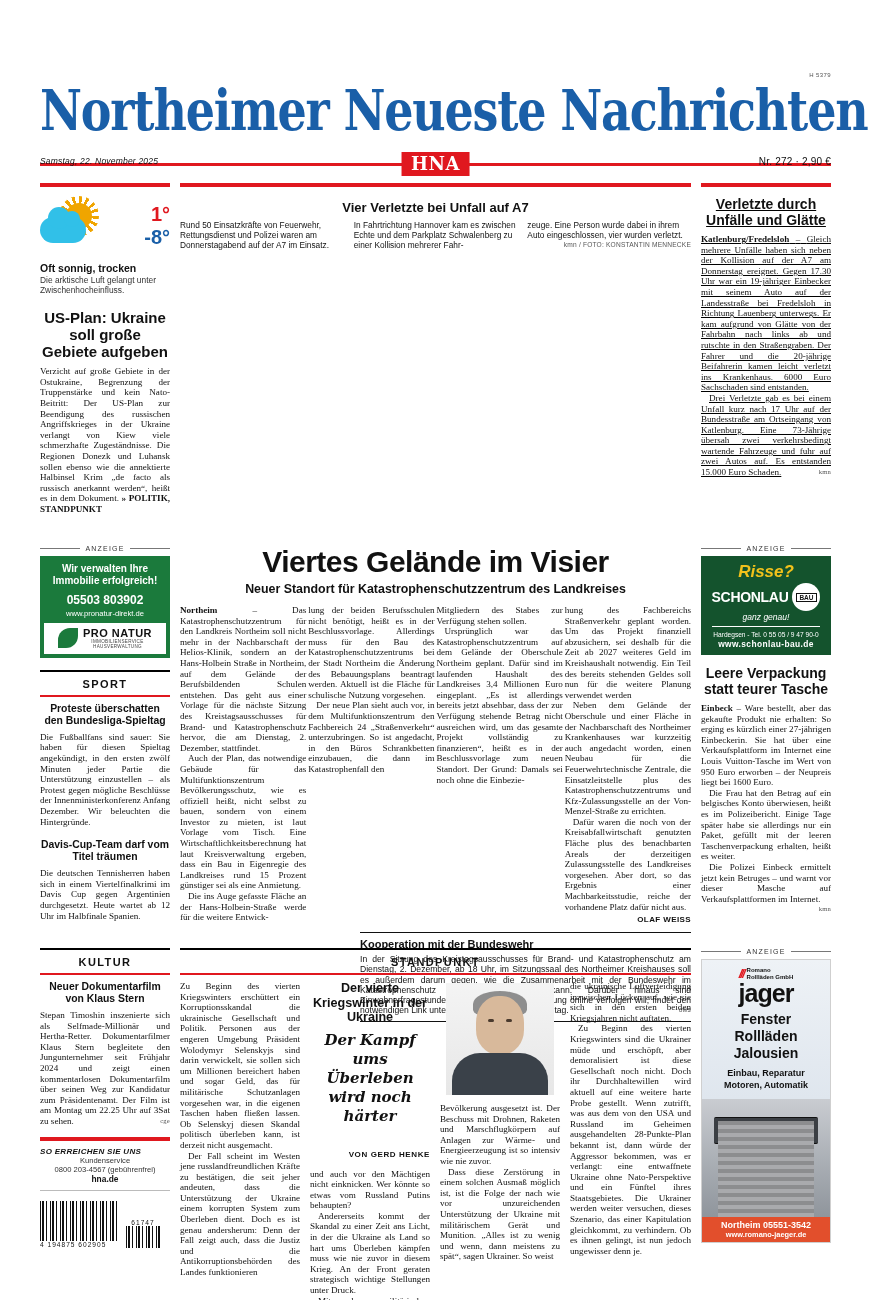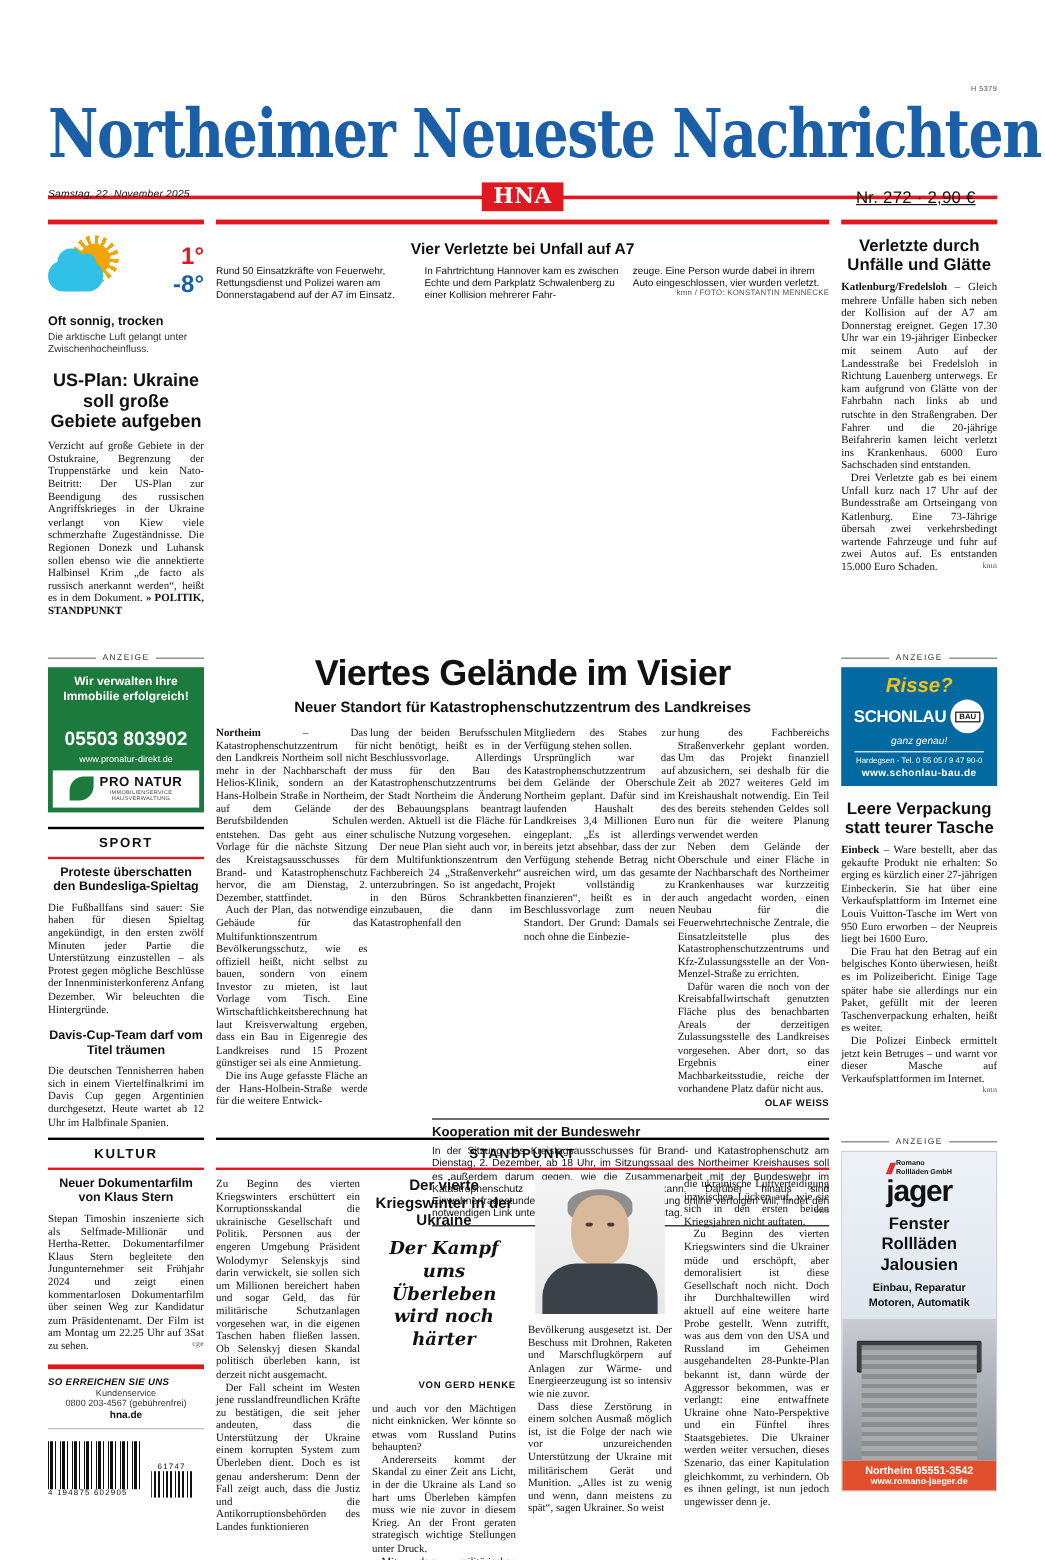--- a/index.html
+++ b/index.html
@@ -12,32 +12,32 @@
   .mh-code{position:absolute;right:0;top:0;font-size:6px;color:#555;letter-spacing:.4px;}
   .mh-title{font-family:"DejaVu Serif",serif;font-weight:bold;color:#1a5fa8;
     font-size:46px;line-height:54px;letter-spacing:-1.2px;white-space:nowrap;
     transform:scaleY(1.22);transform-origin:left top;margin-top:6px;}
   .mh-rule{position:absolute;left:0;top:80px;width:791px;}
   .mh-bar{position:relative;height:24px;}
   .mh-bar .line{position:absolute;top:11px;left:0;width:791px;height:3px;background:#e0181f;}
   .mh-logo{position:absolute;left:50%;top:0;transform:translateX(-50%);background:#e0181f;color:#fff;
     font-family:"DejaVu Serif",serif;font-weight:bold;font-size:18px;line-height:24px;padding:0 10px;letter-spacing:.5px;}
   .mh-date{position:absolute;left:0;top:4px;font-size:8.5px;color:#111;letter-spacing:.2px;font-style:italic;}
-  .mh-issue{position:absolute;right:18px;top:4px;font-size:14px;color:#111;letter-spacing:.2px;text-decoration:underline;}
+  .mh-issue{position:absolute;right:0;top:4px;font-size:10px;color:#111;letter-spacing:.2px;}
 
   .hr-red{height:4px;background:#e0181f;width:100%;}
   .hr-gray{height:1px;background:#bbb;width:100%;}
   .body-serif{font-family:"Liberation Serif",serif;font-size:9.1px;line-height:10.6px;text-align:justify;color:#111;hyphens:auto;}
   .body-sans{font-family:"Liberation Sans",sans-serif;font-size:8.6px;line-height:10.2px;text-align:justify;color:#111;}
   .p-ind{text-indent:8px;}
 
   
   .topband{position:absolute;left:0;top:183px;width:791px;height:353px;}
   .col-left{position:absolute;left:0;top:0;width:130px;}
-  .col-right{position:absolute;right:0;top:0;width:130px;}
+  .col-right{position:absolute;right:0;top:0;width:130px;text-decoration:underline;}
   .col-mid{position:absolute;left:140px;top:0;width:511px;}
 
   .wx{display:flex;align-items:flex-start;gap:4px;height:58px;margin-top:14px;}
   .wx-ico{position:relative;width:66px;height:52px;}
   .sun{position:absolute;left:26px;top:2px;width:26px;height:26px;background:#f0a500;border-radius:50%;}
   .sun::before,.sun::after{content:"";position:absolute;left:-7px;top:-7px;width:40px;height:40px;
     background:
       conic-gradient(from 0deg,#f0a500 0 10deg,transparent 10deg 45deg,#f0a500 45deg 55deg,transparent 55deg 90deg,
       #f0a500 90deg 100deg,transparent 100deg 135deg,#f0a500 135deg 145deg,transparent 145deg 180deg,
       #f0a500 180deg 190deg,transparent 190deg 225deg,#f0a500 225deg 235deg,transparent 235deg 270deg,
@@ -79,28 +79,28 @@
   .cap-head{font-size:13px;font-weight:bold;text-align:center;margin:7px 0 5px;color:#111;}
   .cap-cols{display:flex;gap:10px;}
   .cap-cols>div{flex:1;font-family:"Liberation Sans",sans-serif;font-size:8.3px;line-height:10px;color:#111;}
   .credit{font-size:6.6px;color:#555;letter-spacing:.2px;float:right;}
 
   
   .anzeige{display:flex;align-items:center;gap:5px;font-size:7px;letter-spacing:1.2px;color:#333;margin-bottom:4px;}
   .anzeige::before,.anzeige::after{content:"";flex:1;height:1px;background:#777;}
   .ad-pn{background:#1b7a3c;color:#fff;text-align:center;padding:7px 4px 4px;}
   .ad-pn .l1{font-size:10px;font-weight:bold;line-height:12px;}
-  .ad-pn .tel{font-size:16px;font-weight:bold;margin-top:21px;}
+  .ad-pn .tel{font-size:12px;font-weight:bold;margin-top:6px;}
   .ad-pn .url{font-size:7.6px;margin-top:2px;}
   .ad-pn .brandbox{background:#fff;margin-top:5px;padding:4px 3px;display:flex;align-items:center;justify-content:center;gap:5px;}
   .ad-pn .leaf{width:20px;height:20px;background:#1b7a3c;border-radius:60% 0 60% 0;}
   .ad-pn .bname{color:#111;font-size:11px;font-weight:bold;letter-spacing:.5px;line-height:12px;}
   .ad-pn .bsub{color:#444;font-size:4.6px;letter-spacing:.3px;line-height:5.4px;}
 
-  .ad-sch{background:#0369a1;padding:6px 5px;text-align:center;}
+  .ad-sch{background:#14532d;padding:6px 5px;text-align:center;}
   .ad-sch .q{color:#f2c11b;font-size:17px;font-weight:bold;font-style:italic;line-height:19px;}
   .ad-sch .row{display:flex;align-items:center;justify-content:center;gap:4px;margin-top:2px;}
   .ad-sch .nm{color:#fff;font-size:14px;font-weight:bold;letter-spacing:-.3px;}
   .ad-sch .circ{width:28px;height:28px;border-radius:50%;background:#fff;display:flex;align-items:center;justify-content:center;}
   .ad-sch .circ span{font-size:6.5px;font-weight:bold;color:#111;border:1px solid #111;padding:0 2px;}
   .ad-sch .gg{color:#fff;font-size:8.5px;font-style:italic;margin-top:1px;}
   .ad-sch .ln{height:1px;background:#fff;margin:4px 6px;}
   .ad-sch .tel{color:#fff;font-size:6.6px;}
   .ad-sch .url{color:#fff;font-size:8.4px;font-weight:bold;letter-spacing:.4px;margin-top:1px;}
 

